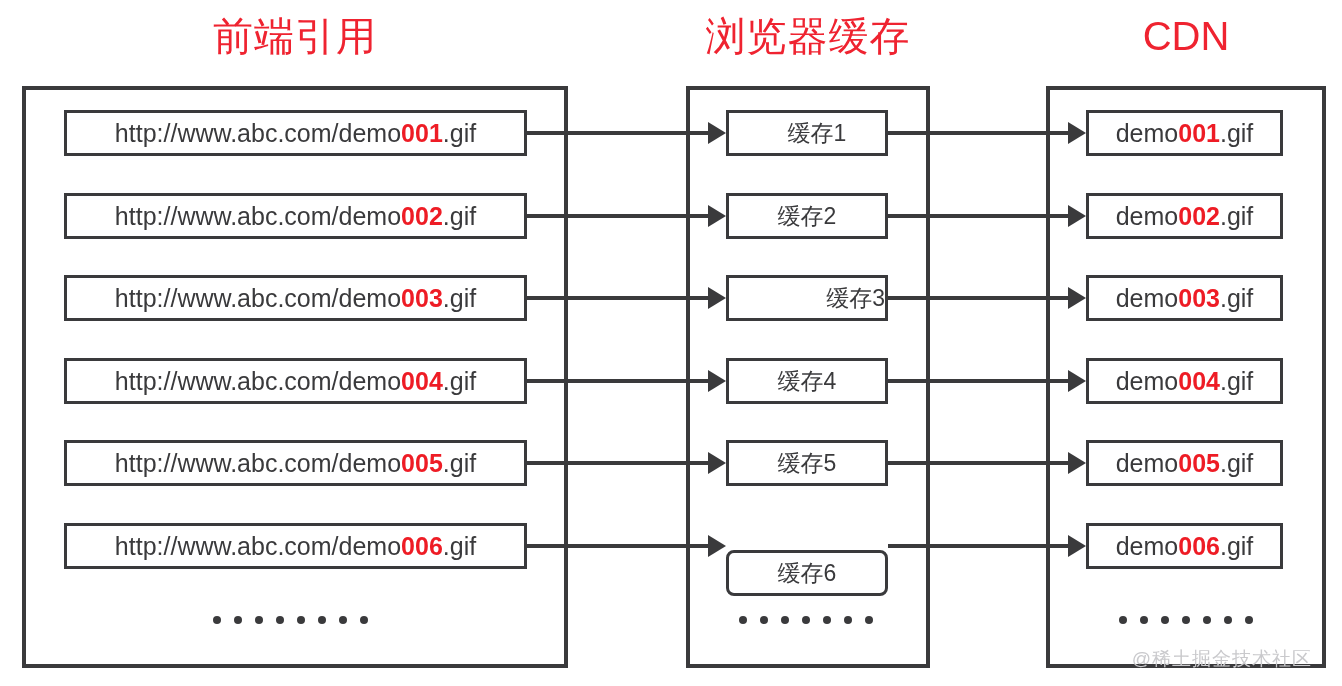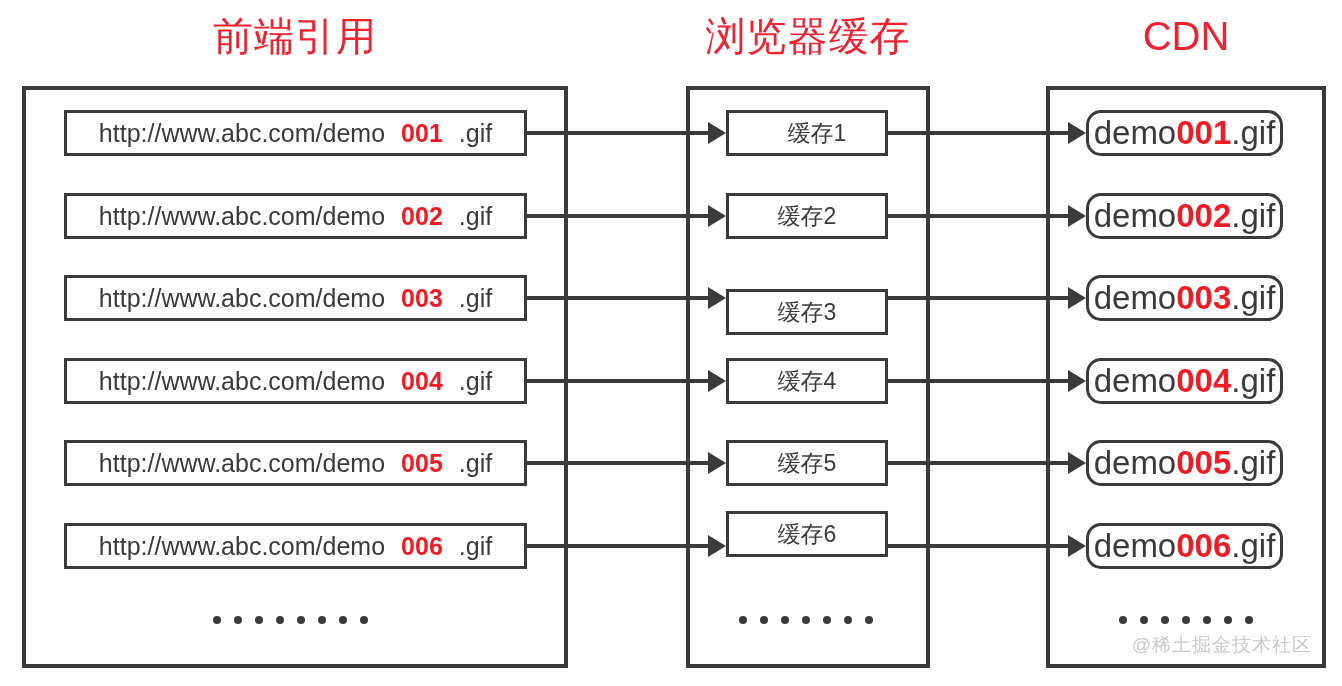--- a/index.html
+++ b/index.html
@@ -57,34 +57,32 @@
     justify-content: center;
     color: #3a3a3c;
     white-space: nowrap;
     z-index: 3;
   }
   .item-front {
     left: 64px;
     width: 463px;
     height: 46px;
     font-size: 25px;
-    gap: 16px;
   }
   .item-cache {
     left: 726px;
     width: 162px;
     height: 46px;
     font-size: 23px;
   }
   .item-cdn {
     left: 1086px;
     width: 197px;
     height: 46px;
-    font-size: 33px;
-    border-radius: 15px;
+    font-size: 25px;
   }
   .num {
     color: #ee1c25;
     font-weight: 700;
   }
 
   
   .conn-line {
     position: absolute;
     height: 4px;
@@ -118,21 +116,21 @@
     width: 8px;
     height: 8px;
     border-radius: 50%;
     background: #3a3a3c;
   }
 
   
   #watermark {
     position: absolute;
     right: 30px;
-    bottom: 28px;
+    bottom: 14px;
     font-size: 19px;
     color: #c9c9cc;
     white-space: nowrap;
     letter-spacing: 1px;
     z-index: 4;
   }
 </style>
 </head>
 <body>
 
@@ -203,30 +201,30 @@
         <span>http://www.abc.com/demo</span>
         <span class="num">006</span>
         <span>.gif</span>
       </div>
       <div class="item-box item-cache" style="top: 110px; padding-left: 20px;">
         <span>缓存1</span>
       </div>
       <div class="item-box item-cache" style="top: 193px; justify-content: center;">
         <span>缓存2</span>
       </div>
-      <div class="item-box item-cache" style="top: 289px;">
+      <div class="item-box item-cache" style="top: 275px; justify-content: flex-end;">
         <span>缓存3</span>
       </div>
       <div class="item-box item-cache" style="top: 358px;">
         <span>缓存4</span>
       </div>
       <div class="item-box item-cache" style="top: 440px;">
         <span>缓存5</span>
       </div>
-      <div class="item-box item-cache" style="top: 511px;">
+      <div class="item-box item-cache" style="top: 550px; border-radius: 8px;">
         <span>缓存6</span>
       </div>
       <div class="item-box item-cdn" style="top: 110px;">
         <span>demo</span>
         <span class="num">001</span>
         <span>.gif</span>
       </div>
       <div class="item-box item-cdn" style="top: 193px;">
         <span>demo</span>
         <span class="num">002</span>

